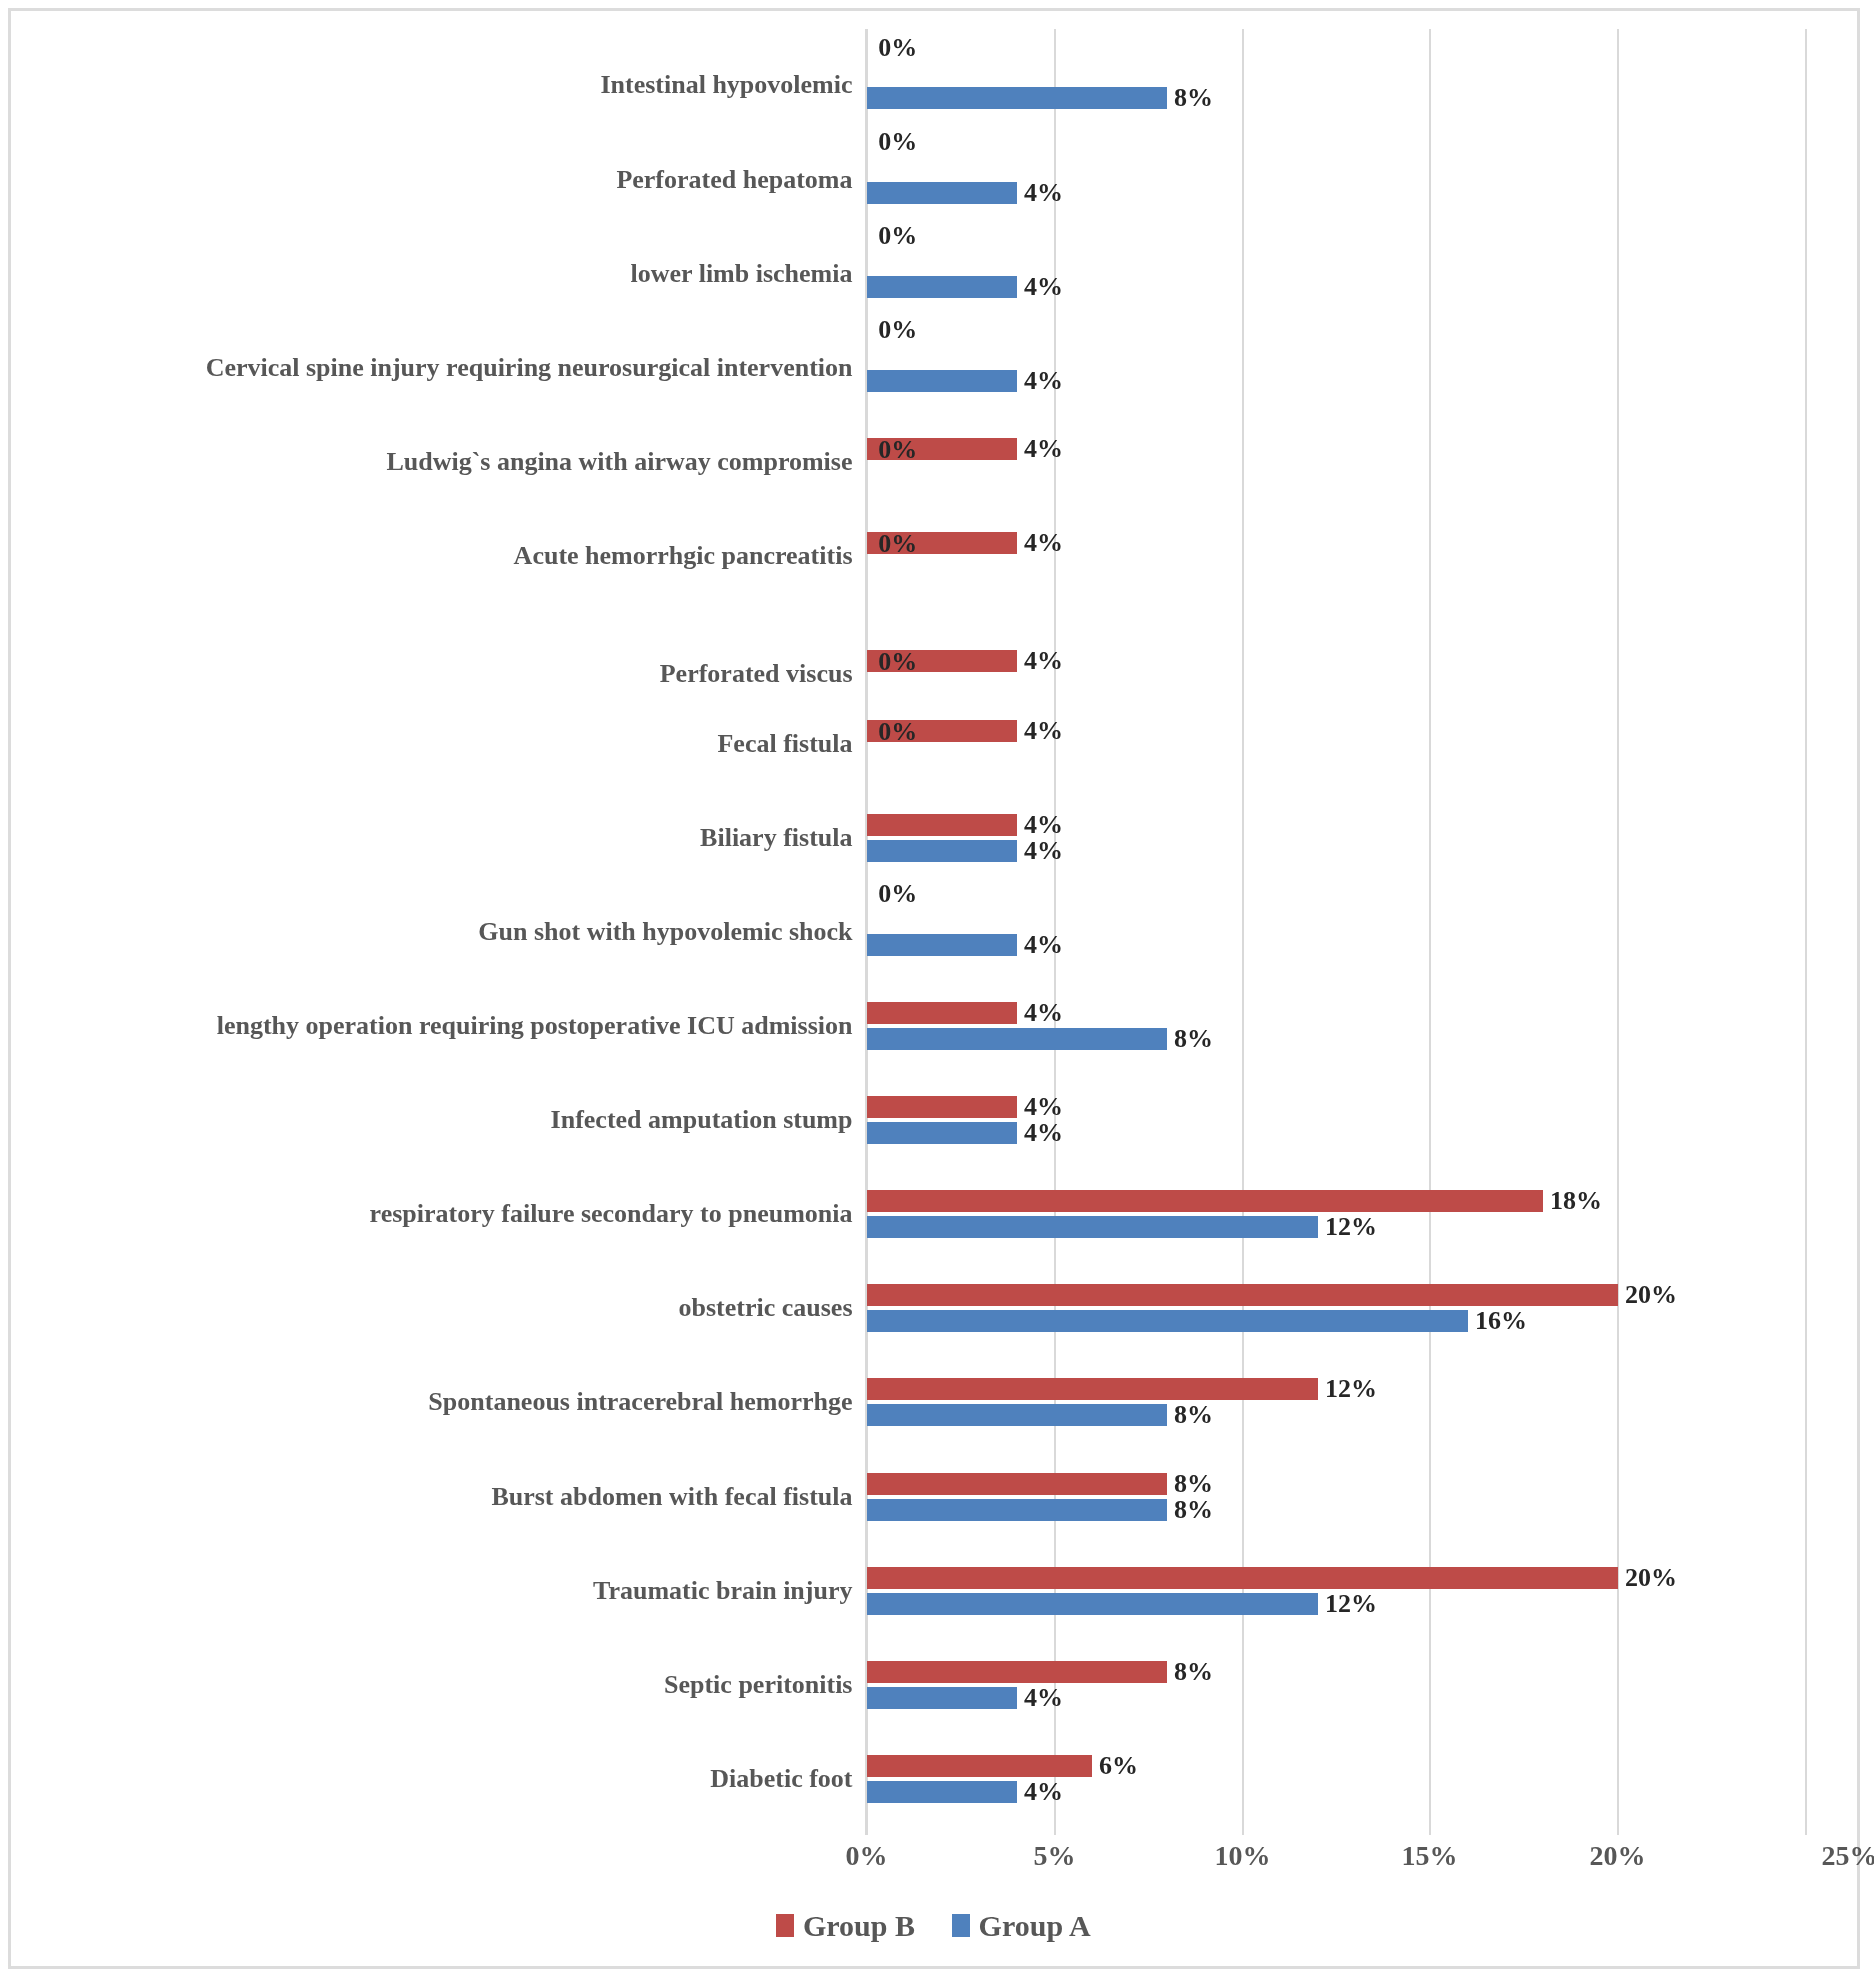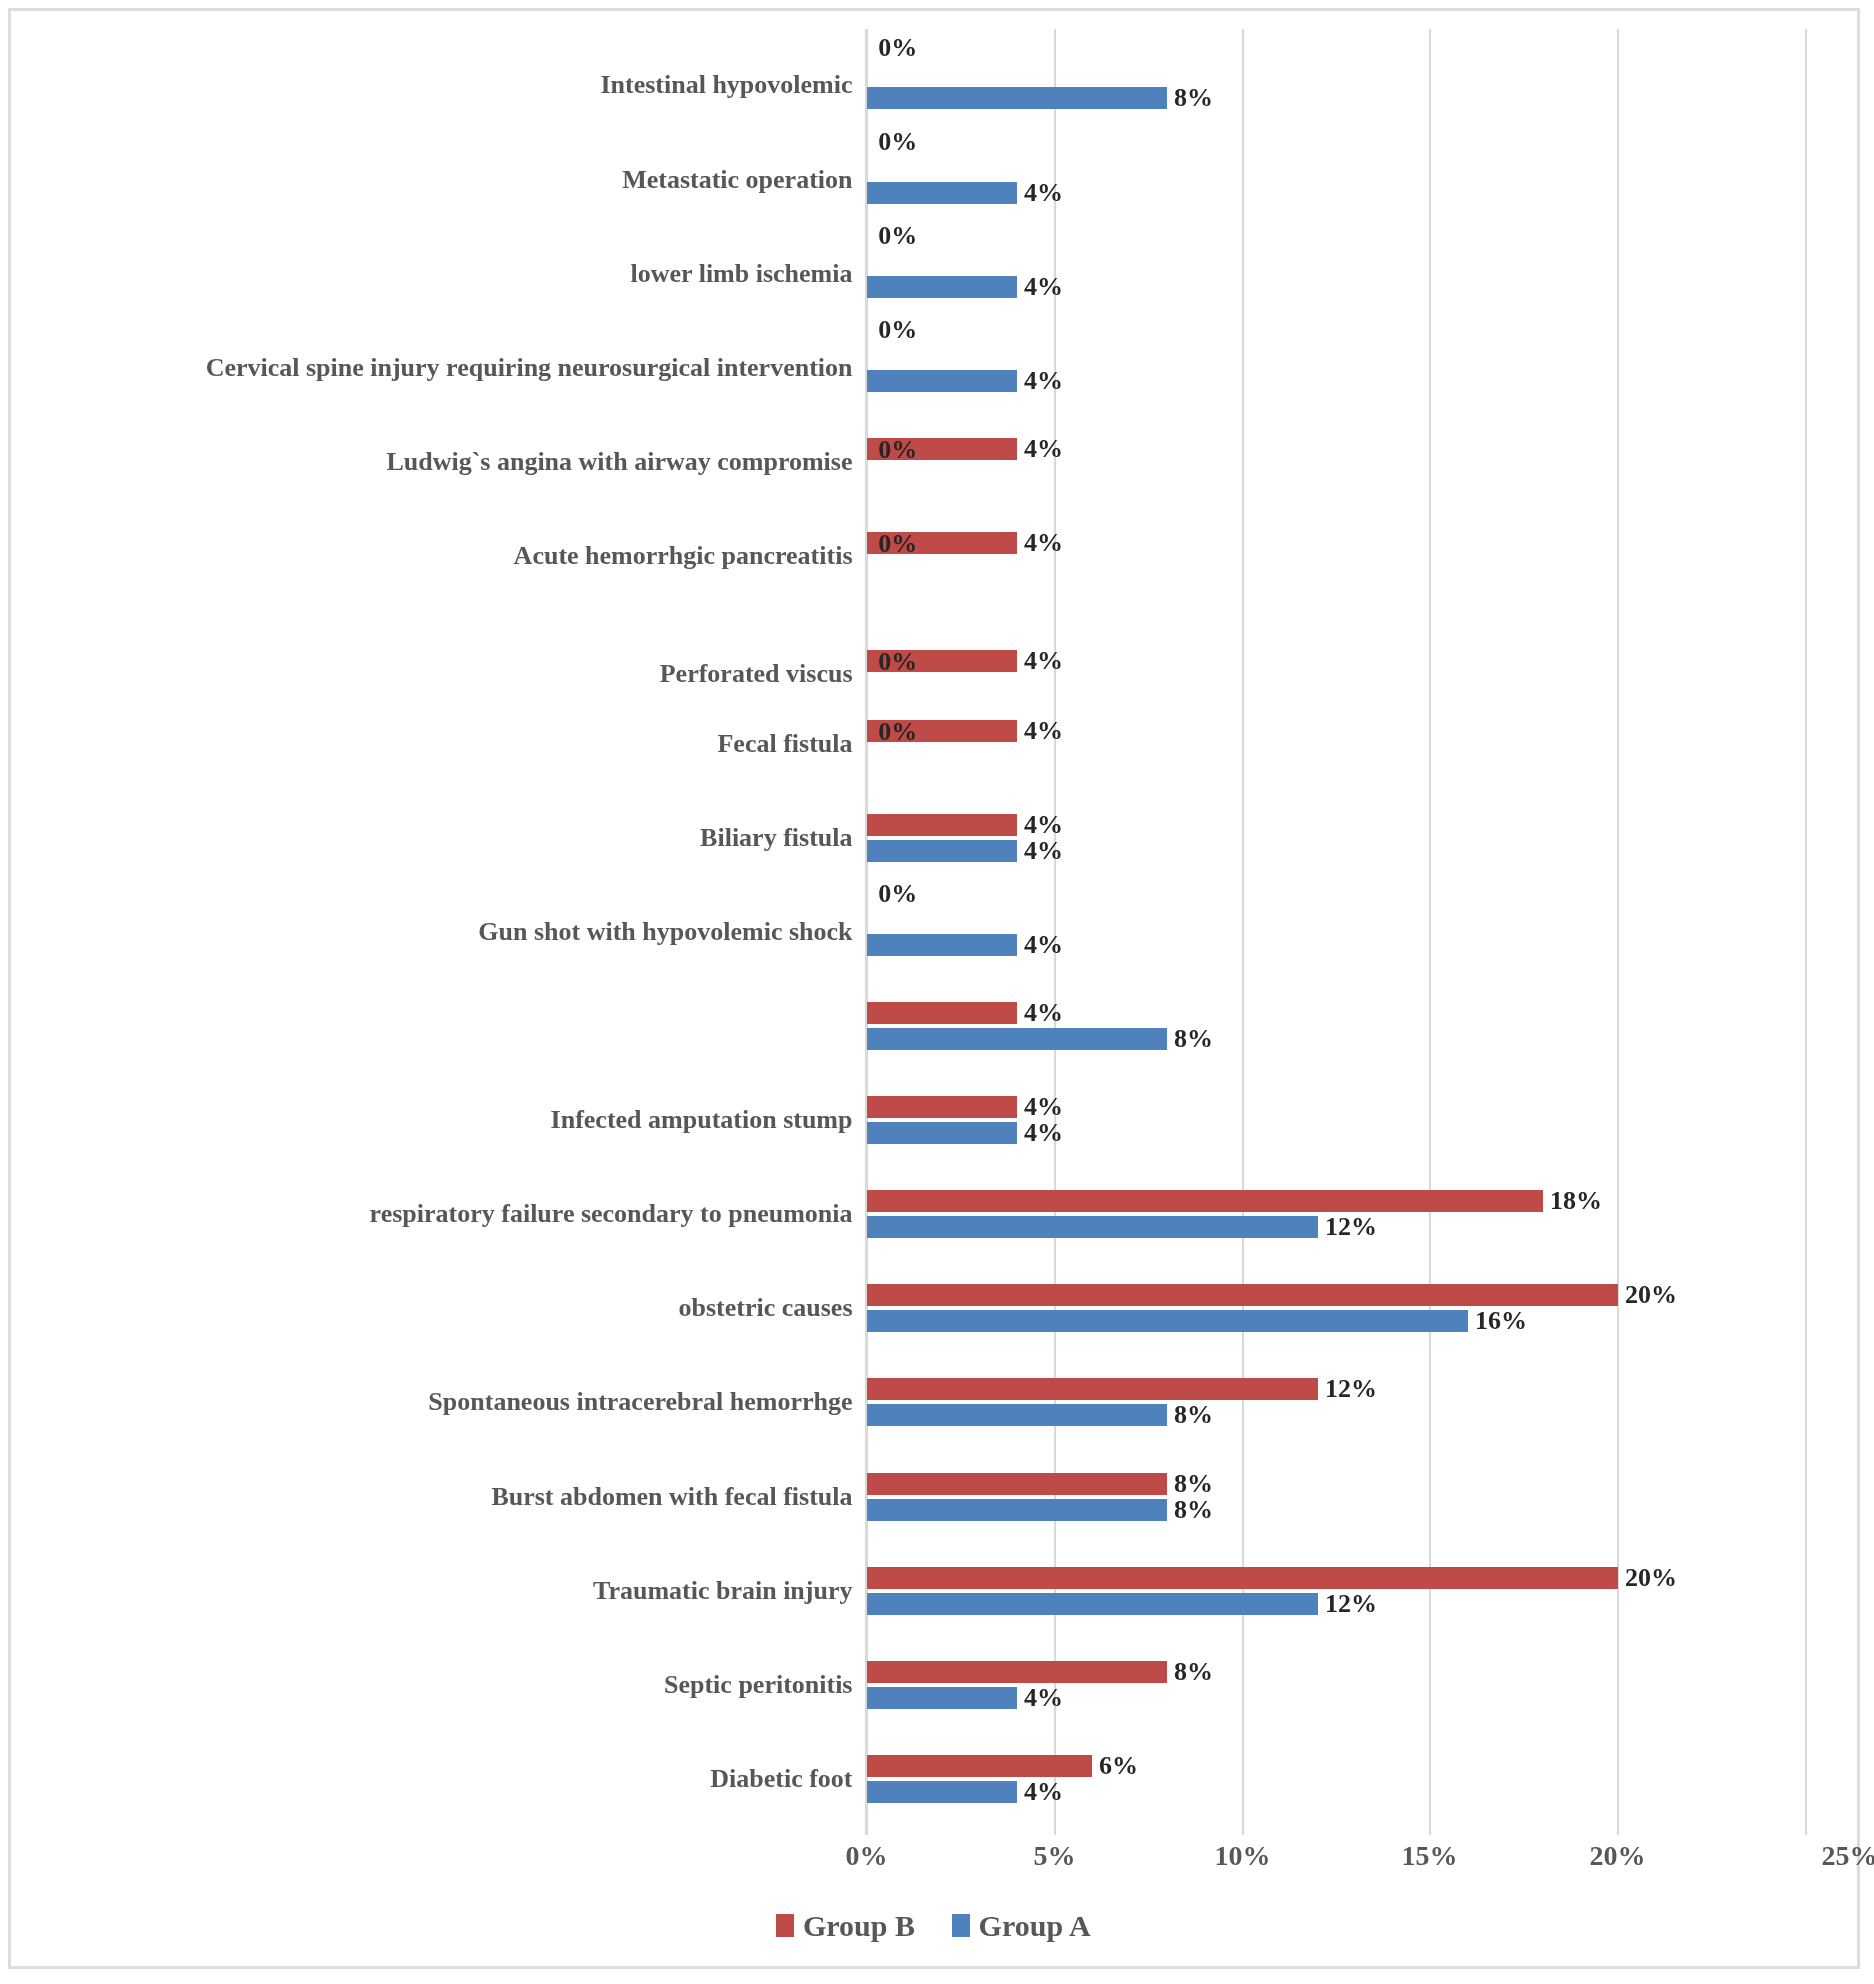--- a/index.html
+++ b/index.html
@@ -173,21 +173,21 @@
           <div class="cat-label">Intestinal hypovolemic</div>
           <div class="bar-wrap series-b" style="width: 0px;">
             <div class="val-label zero" style="left: 0px;">0%</div>
           </div>
           <div class="bar-wrap series-a" style="width: 300px;">
             <div class="bar blue" style="width: 300px;"></div>
             <div class="val-label" style="left: 300px;">8%</div>
           </div>
         </div>
         <div class="row" style="top: 104px;">
-          <div class="cat-label">Metastatic operation</div>
+          <div class="cat-label">Perforated hepatoma</div>
           <div class="bar-wrap series-b" style="width: 0px;">
             <div class="val-label zero" style="left: 0px;">0%</div>
           </div>
           <div class="bar-wrap series-a" style="width: 150px;">
             <div class="bar blue" style="width: 150px;"></div>
             <div class="val-label" style="left: 150px;">4%</div>
           </div>
         </div>
         <div class="row" style="top: 198px;">
           <div class="cat-label">lower limb ischemia</div>
@@ -264,20 +264,21 @@
           <div class="cat-label">Gun shot with hypovolemic shock</div>
           <div class="bar-wrap series-b" style="width: 0px;">
             <div class="val-label zero" style="left: 0px;">0%</div>
           </div>
           <div class="bar-wrap series-a" style="width: 150px;">
             <div class="bar blue" style="width: 150px;"></div>
             <div class="val-label" style="left: 150px;">4%</div>
           </div>
         </div>
         <div class="row" style="top: 950px;">
+          <div class="cat-label">lengthy operation requiring postoperative ICU admission</div>
           <div class="bar-wrap series-b" style="width: 150px;">
             <div class="bar red" style="width: 150px;"></div>
             <div class="val-label" style="left: 150px;">4%</div>
           </div>
           <div class="bar-wrap series-a" style="width: 300px;">
             <div class="bar blue" style="width: 300px;"></div>
             <div class="val-label" style="left: 300px;">8%</div>
           </div>
         </div>
         <div class="row" style="top: 1044px;">

